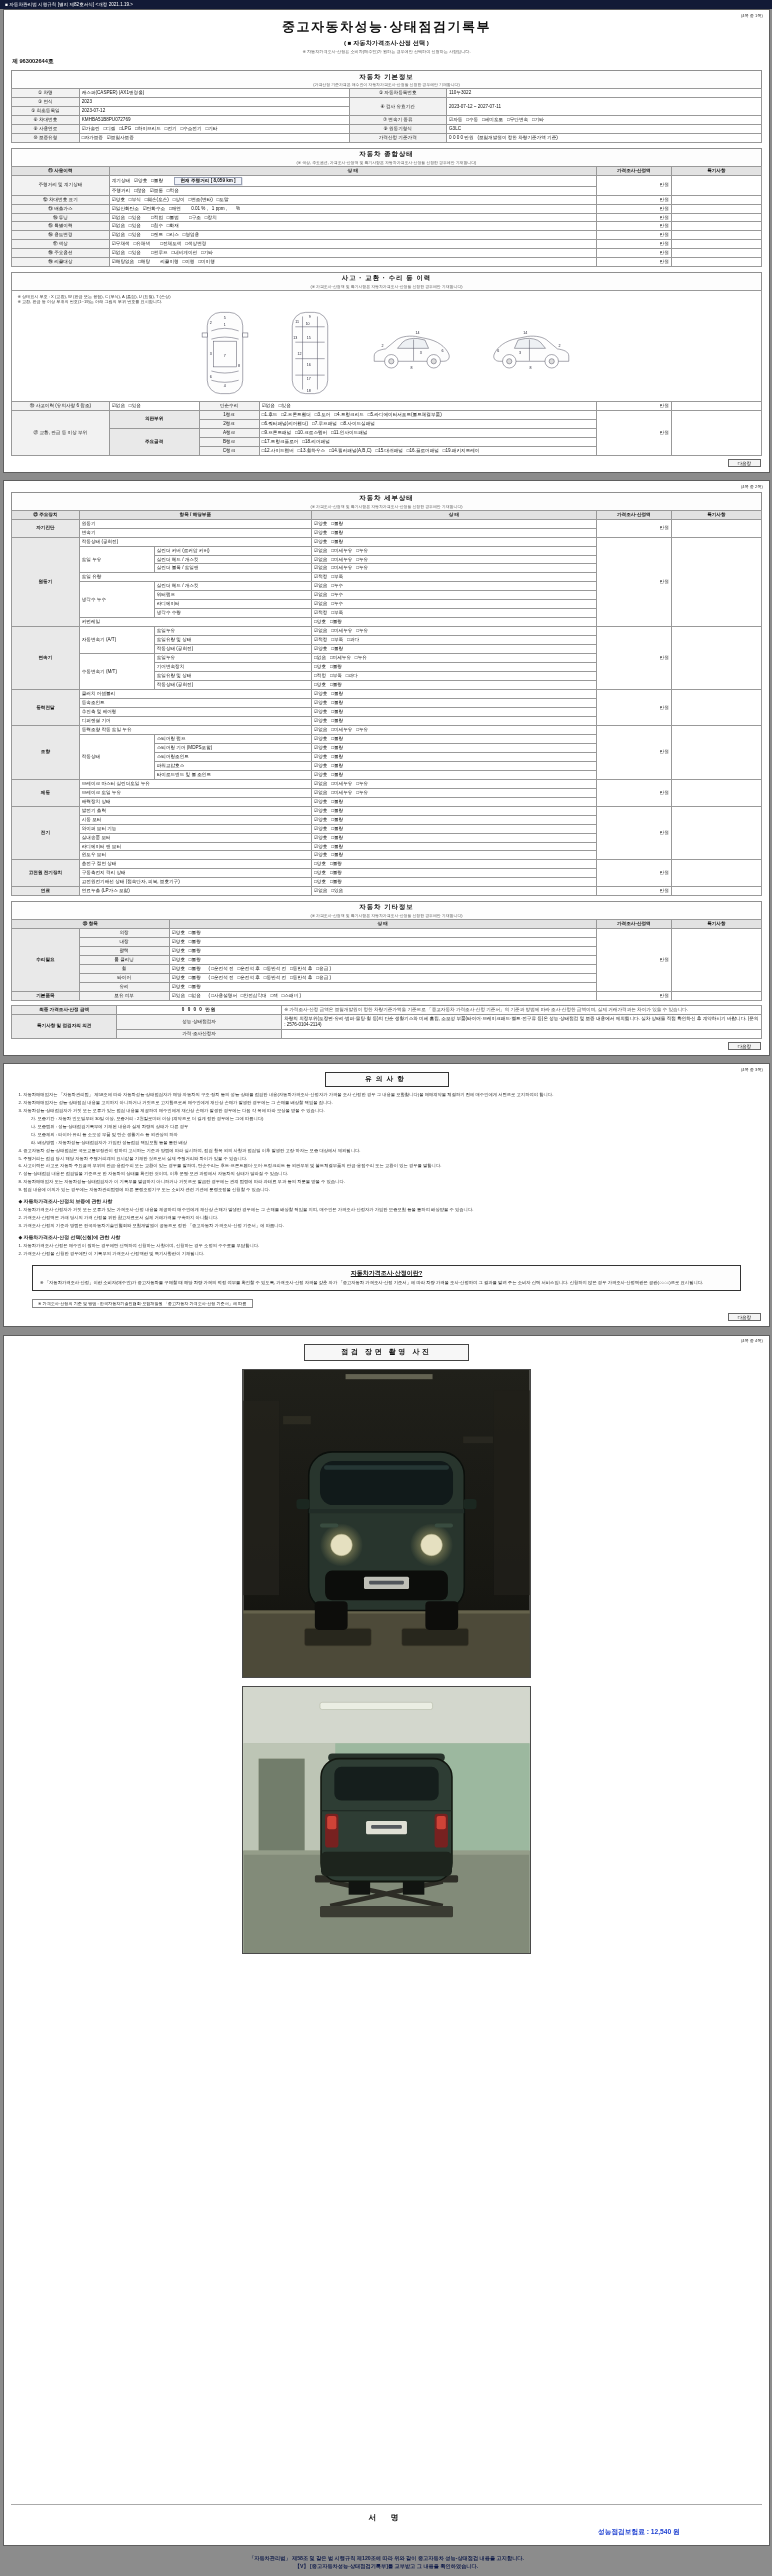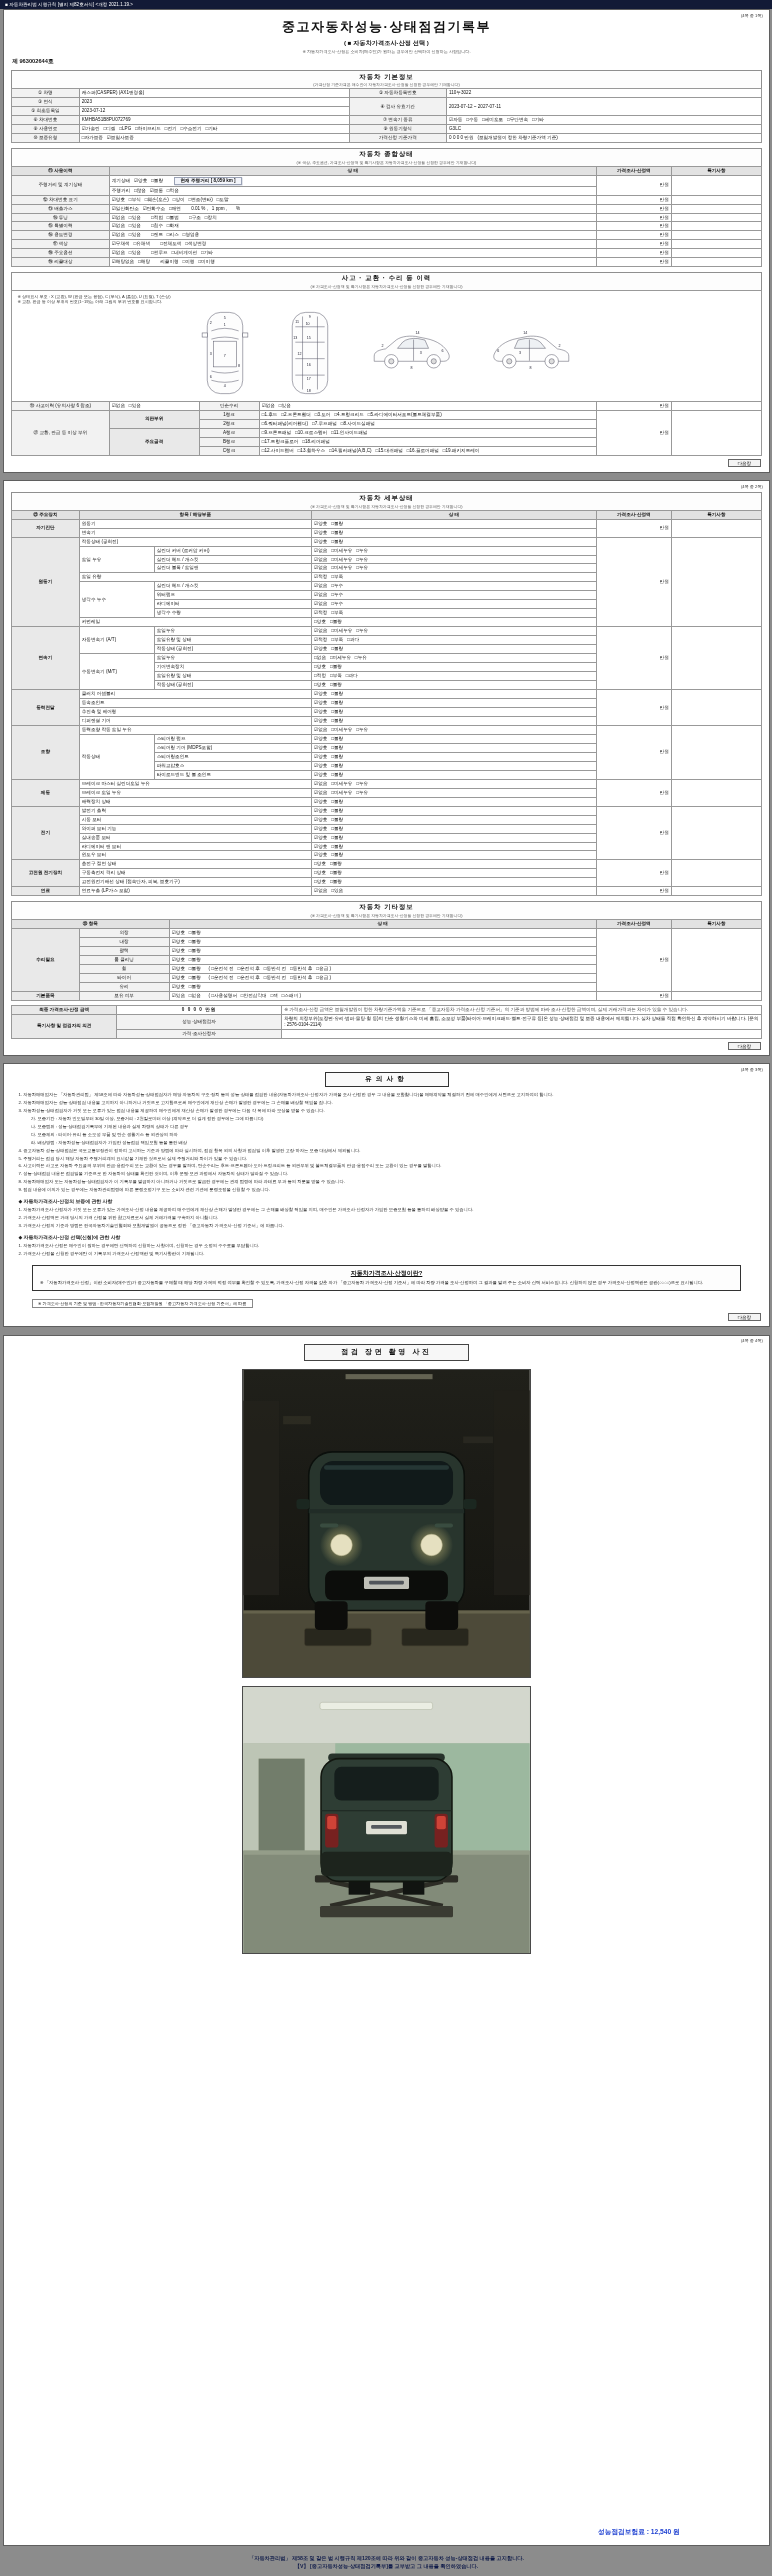--- a/index.html
+++ b/index.html
@@ -766,20 +766,23 @@
       <rect x="240" y="262" width="80" height="26" rx="3" fill="#e9e9df"></rect>
       <rect x="250" y="270" width="60" height="7" rx="2" fill="#585c62"></rect>
       <rect x="152" y="322" width="256" height="48" rx="10" fill="#1d231d"></rect>
       <rect x="206" y="380" width="42" height="26" fill="#101210"></rect>
       <rect x="312" y="380" width="42" height="26" fill="#101210"></rect>
     </g>
     <rect width="560" height="520" fill="#2a3328" opacity="0.05"></rect>
   </svg>
 
   <div class="spacer"></div>
+  <div class="signrow">
+    <span>서    명</span>
+  </div>
   <div class="feerow">
     <span>성능점검보험료 : 12,540 원</span>
   </div>
 </div>
 
 <div class="footer">
   <div>「자동차관리법」 제58조 및 같은 법 시행규칙 제120조에 따라 위와 같이 중고자동차 성능·상태점검 내용을 고지합니다.</div>
   <div>【V】 [중고자동차성능·상태점검기록부]를 교부받고 그 내용을 확인하였습니다.</div>
 </div>
 

